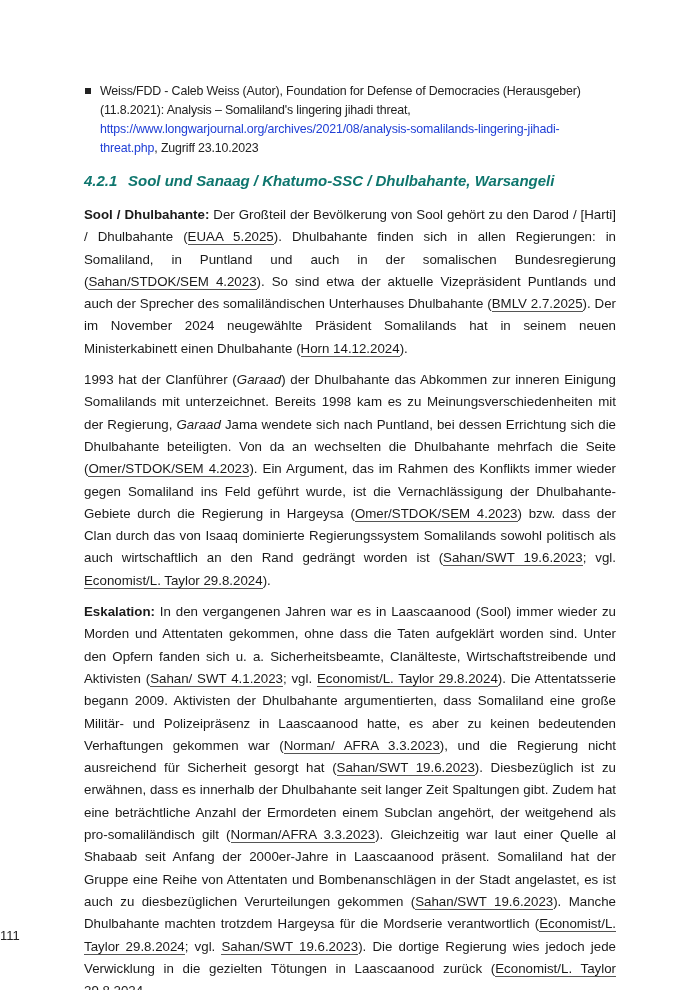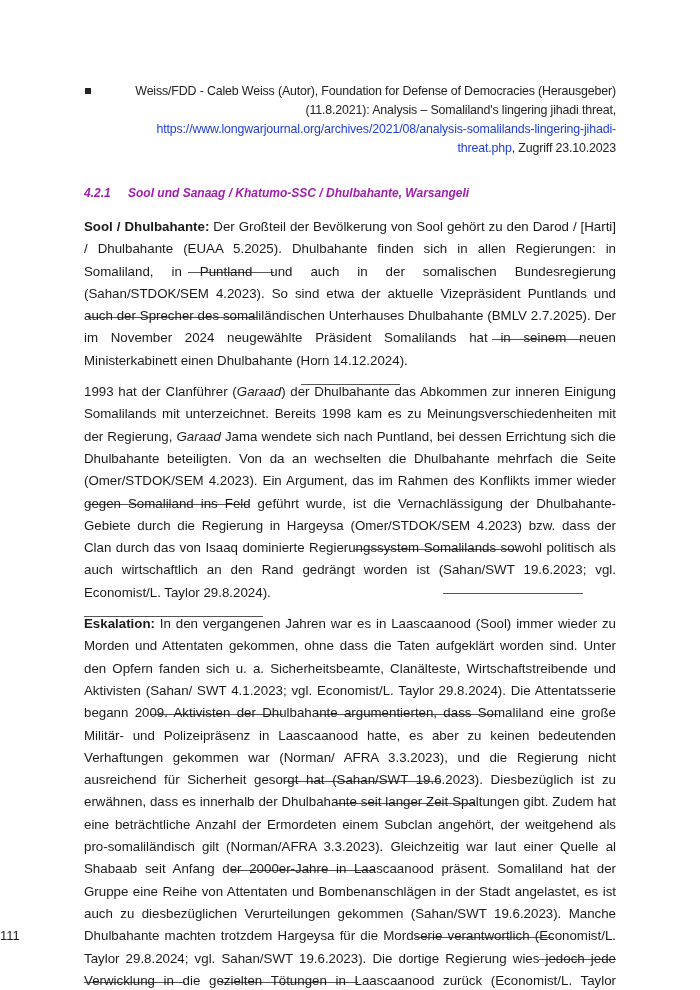--- a/index.html
+++ b/index.html
@@ -21,40 +21,39 @@
       top: 82px;
       width: 532px;
     }
     .ref-item {
       position: relative;
       padding-left: 16px;
       font-size: 12.4px;
       line-height: 19px;
       color: #222;
       letter-spacing: -0.15px;
-      text-align: right;
     }
     .ref-item .bullet {
       position: absolute;
       left: 1px;
       top: 6px;
       width: 6px;
       height: 6px;
       background: #222;
     }
     .ref-item .link {
       color: #1f3fd6;
       text-decoration: none;
     }
     .section-heading {
-      margin-top: 25px;
-      font-size: 12px;
+      margin-top: 13px;
+      font-size: 15px;
       font-weight: bold;
       font-style: italic;
-      color: #a21caf;
+      color: #0f766e;
       line-height: 20px;
       white-space: nowrap;
     }
     .section-heading .num {
       display: inline-block;
       width: 44px;
     }
     .last-change {
       font-size: 12.4px;
       color: #5e7486;
@@ -76,21 +75,21 @@
       margin-top: 13px !important;
     }
     p.body b {
       font-weight: bold;
       margin-top: 42px;
     }
     .cite {
       color: #1a1a1a;
       text-decoration: none;
       border-bottom: 1px solid #555;
-      padding-bottom: 16px;
+      padding-bottom: 0px;
     }
     .page-number {
       position: absolute;
       left: 0;
       width: 700px;
       top: 928px;
       font-size: 13px;
       color: #222;
     }
   </style>

